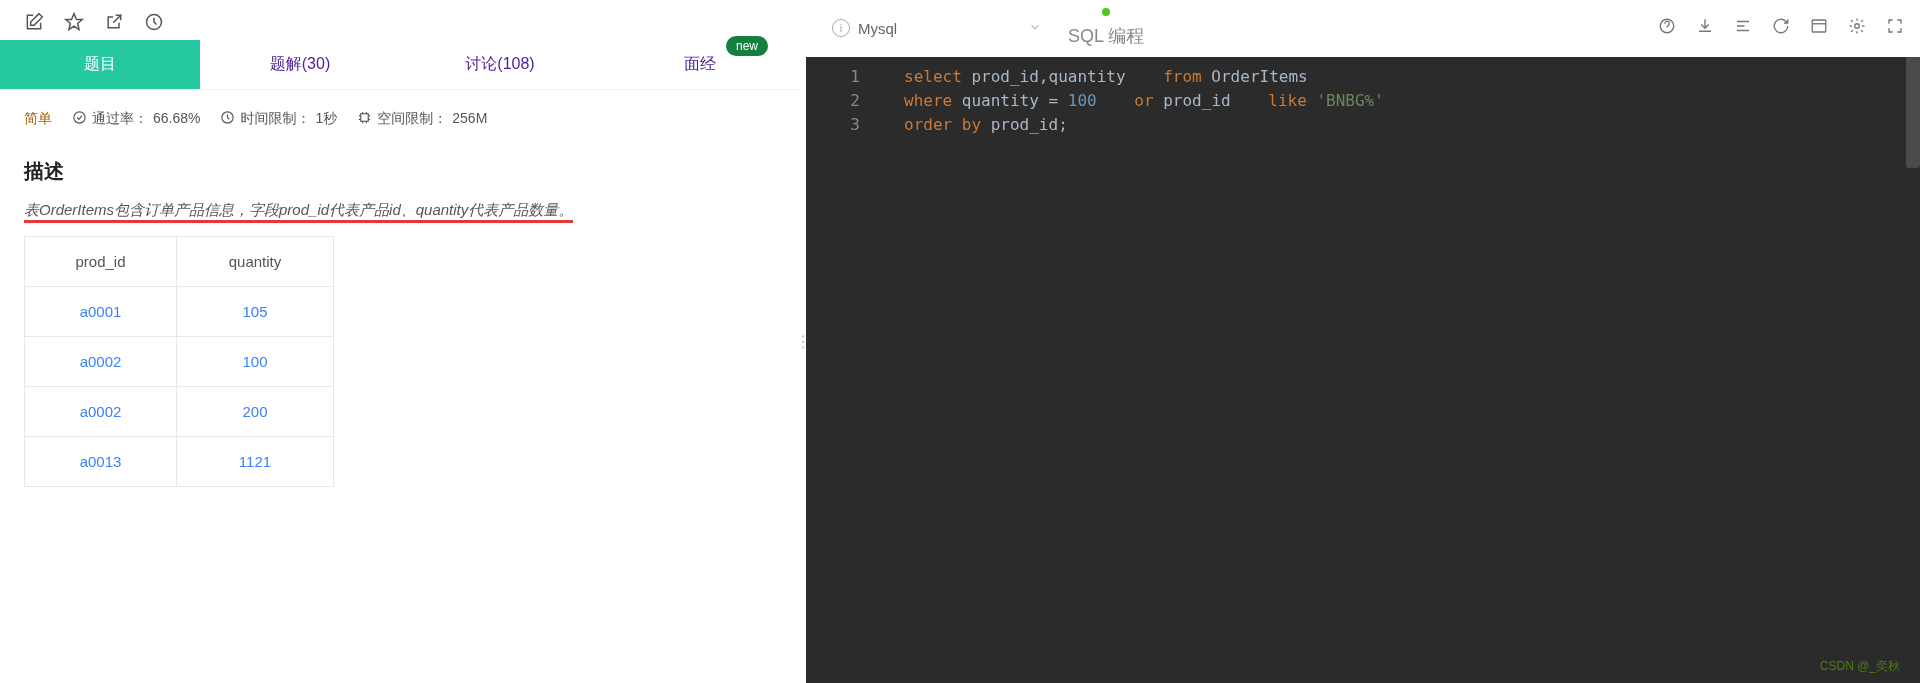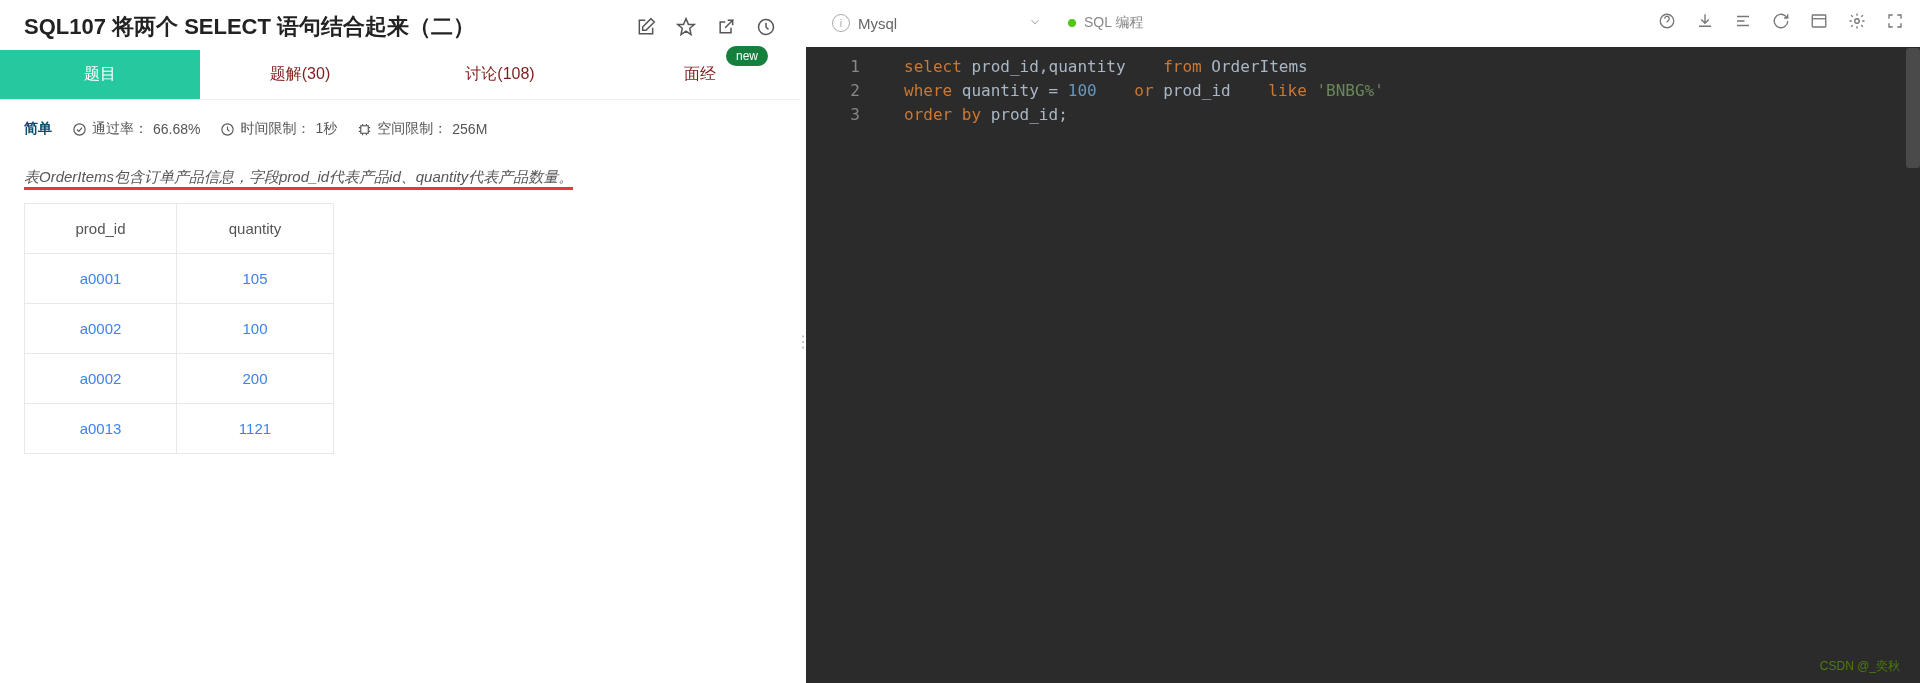--- a/index.html
+++ b/index.html
@@ -9,47 +9,47 @@
     .splitter { width: 6px; background: #fff; cursor: col-resize; display: flex; align-items: center; justify-content: center; }
     .splitter::after { content: "⋮"; color: #bbb; font-size: 16px; }
     .right-panel { flex: 1; display: flex; flex-direction: column; }
     
     .header-row { display: flex; align-items: center; padding: 12px 24px 8px 24px; }
     .problem-title { font-size: 22px; font-weight: 700; color: #222; flex: 1; }
     .header-icons { display: flex; gap: 20px; align-items: center; color: #555; }
     .header-icons svg, .header-icons span { cursor: pointer; width: 20px; height: 20px; }
     
     .tabs-row { display: flex; position: relative; border-bottom: 1px solid #f0f0f0; }
-    .tab { flex: 1; text-align: center; padding: 14px 0; font-size: 16px; color: #7f1d1d; cursor: pointer; }
+    .tab { flex: 1; text-align: center; padding: 14px 0; font-size: 16px; color: #4c1d95; cursor: pointer; }
     .tab.active { background: #26c99f; color: #fff; }
     .new-badge { position: absolute; right: 32px; top: -4px; background: #15803d; color: #fff; font-size: 12px; padding: 3px 10px; border-radius: 10px; }
     
     .content-area { flex: 1; overflow-y: auto; padding: 20px 24px; position: relative; }
     .content-area::-webkit-scrollbar { width: 10px; }
     .content-area::-webkit-scrollbar-thumb { background: #aaa; border-radius: 5px; }
     .content-area::-webkit-scrollbar-track { background: transparent; }
     
     .meta-row { display: flex; gap: 20px; align-items: center; font-size: 14px; color: #555; margin-bottom: 30px; }
-    .difficulty { color: #0c4a6e; font-weight: bold; }
-    .meta-item { display: flex; align-items: center; gap: 5px; }
+    .difficulty { color: #a16207; }
+    .meta-item { display: flex; align-items: flex-start; gap: 5px; }
     .meta-icon { display: inline-flex; align-items: center; }
     
     .section-title { font-size: 20px; font-weight: 700; color: #222; margin-bottom: 16px; }
     .description { font-size: 15px; color: #555; margin-bottom: 16px; }
     .underline-red { border-bottom: 3px solid #e53935; padding-bottom: 2px; font-style: italic; }
     
     table { border-collapse: collapse; width: 310px; }
     th, td { border: 1px solid #e8e8e8; padding: 16px 12px; text-align: center; font-size: 15px; color: #3b82f6; font-weight: normal; }
     th { color: #555; }
     
     .editor-header { display: flex; align-items: center; padding: 8px 16px; gap: 8px; border-bottom: 1px solid transparent; }
     .lang-select { display: flex; align-items: center; gap: 8px; padding: 6px 10px; cursor: pointer; color: #666; font-size: 15px; min-width: 230px; }
     .info-circle { display: inline-flex; align-items: center; justify-content: center; width: 18px; height: 18px; border: 1.5px solid #aaa; border-radius: 50%; font-size: 11px; color: #aaa; font-style: normal; }
     .chevron { color: #aaa; margin-left: auto; }
-    .proj-label { display: flex; align-items: center; gap: 8px; color: #888; font-size: 14px; margin-left: 8px; }
+    .proj-label { display: flex; align-items: center; gap: 8px; color: #888; font-size: 18px; margin-left: 8px; flex-direction: column; }
     .dot-green { width: 8px; height: 8px; background: #52c41a; border-radius: 50%; }
     .toolbar-right { margin-left: auto; display: flex; gap: 20px; align-items: center; color: #777; }
     .toolbar-right > * { cursor: pointer; }
     
     .editor-body { flex: 1; background: #2b2b2b; display: flex; font-family: Consolas, Monaco, monospace; font-size: 16px; line-height: 1.5; }
     .gutter { width: 70px; text-align: right; padding: 8px 16px 8px 8px; color: #888; user-select: none; }
     .code-area { flex: 1; padding: 8px 0; color: #ccc; white-space: pre; }
     .kw { color: #cc7832; margin-left: 28px; }
     .id { color: #a9b7c6; margin-top: 20px; }
     .str { color: #6a8759; }
@@ -59,21 +59,20 @@
     
     .watermark { position: fixed; right: 20px; bottom: 8px; color: #4d7c0f; font-size: 12px; font-family: sans-serif; }
     
     .icon-svg { width: 18px; height: 18px; stroke: currentColor; stroke-width: 1.8; fill: none; }
   </style>
 </head>
 <body>
 
 <div class="left-panel">
   <div class="header-row">
-    <div class="problem-title">SQL107  将两个 SELECT 语句结合起来（二）</div>
     <div class="header-icons">
       <span><svg class="icon-svg" viewBox="0 0 24 24">
             <path d="M11 4H4v16h16v-7M18 2l4 4-10 10H8v-4L18 2z"></path>
           </svg></span>
       <span><svg class="icon-svg" viewBox="0 0 24 24">
             <path d="M12 2l3 7h7l-5.5 4.5L18 21l-6-4-6 4 1.5-7.5L2 9h7z"></path>
           </svg></span>
       <span><svg class="icon-svg" viewBox="0 0 24 24">
             <path d="M18 13v6H5V6h6M14 4h6v6M21 3l-10 10"></path>
           </svg></span>
@@ -120,20 +119,21 @@
             <svg class="icon-svg" viewBox="0 0 24 24" style="width:15px;height:15px">
               <rect x="6" y="6" width="12" height="12"></rect>
               <path d="M9 3v3M15 3v3M9 18v3M15 18v3M3 9h3M3 15h3M18 9h3M18 15h3"></path>
             </svg>
           </span>
         <span>空间限制：</span>
         <span>256M</span>
       </span>
     </div>
 
+    <div class="section-title">描述</div>
     <div class="description"><span class="underline-red">表OrderItems包含订单产品信息，字段prod_id代表产品id、quantity代表产品数量。</span></div>
 
     <table>
       <thead>
           <tr id="table-head">
             <th>prod_id</th>
             <th>quantity</th>
           </tr>
         </thead>
       <tbody id="table-body">

